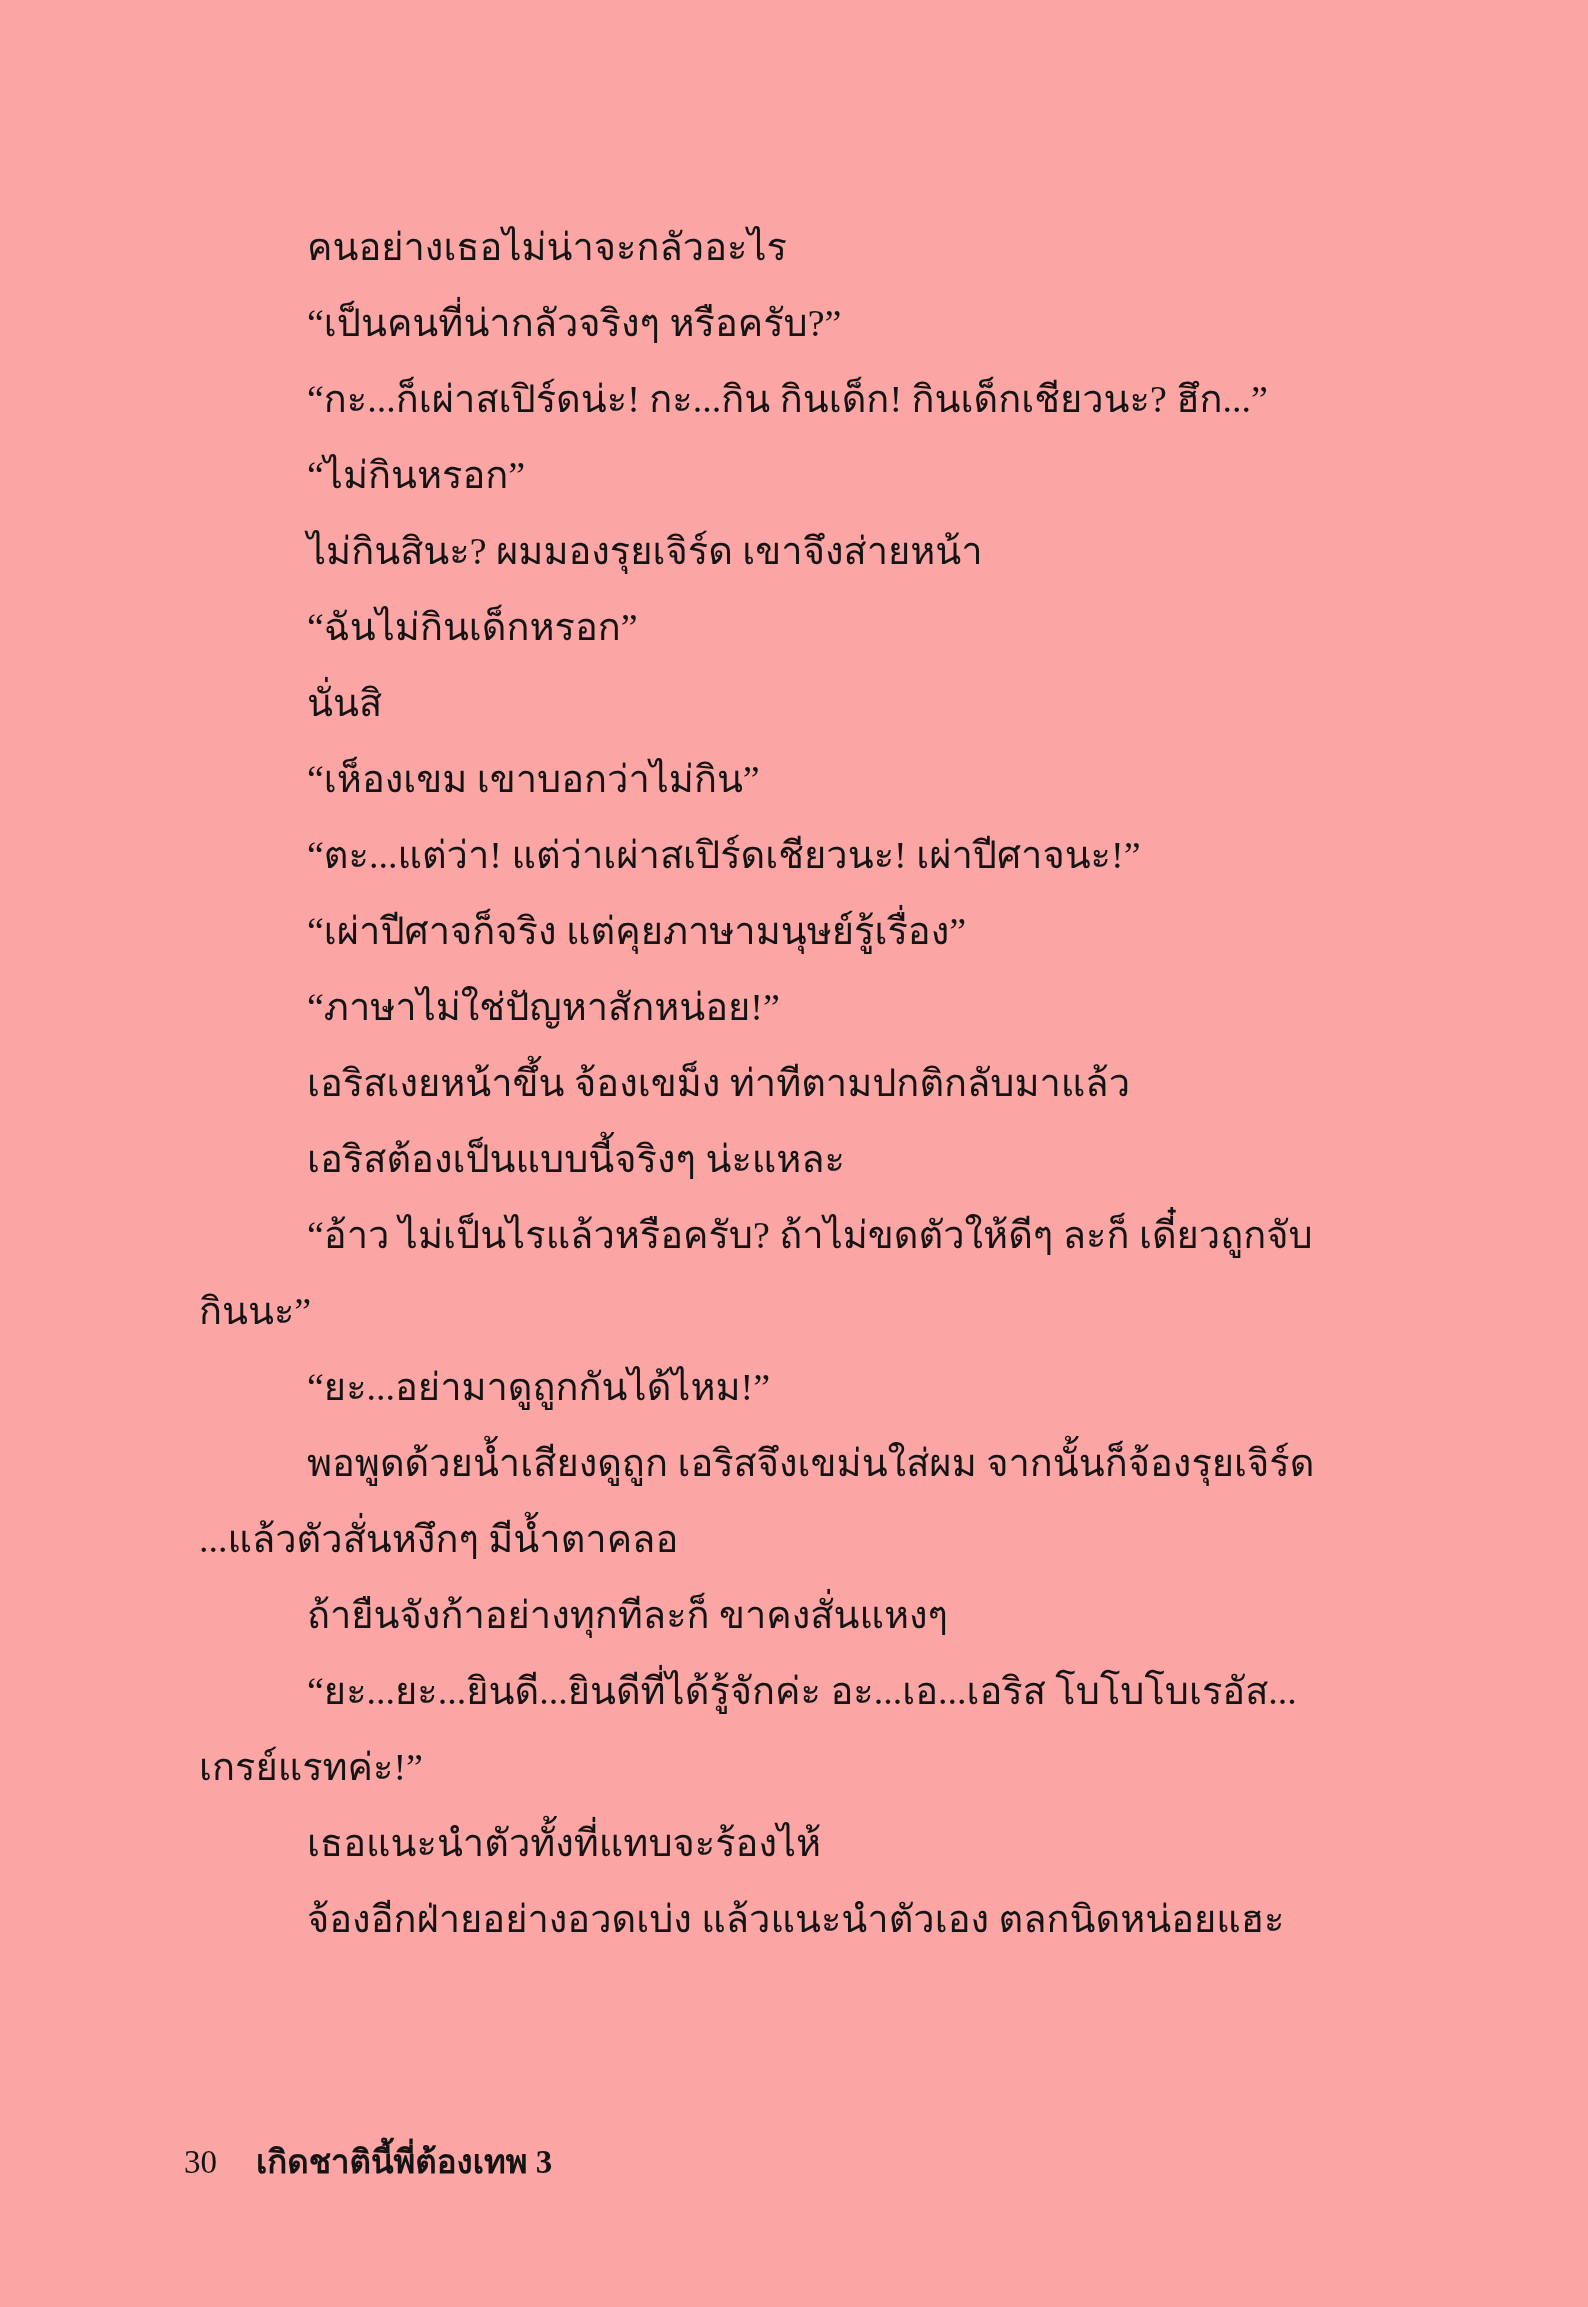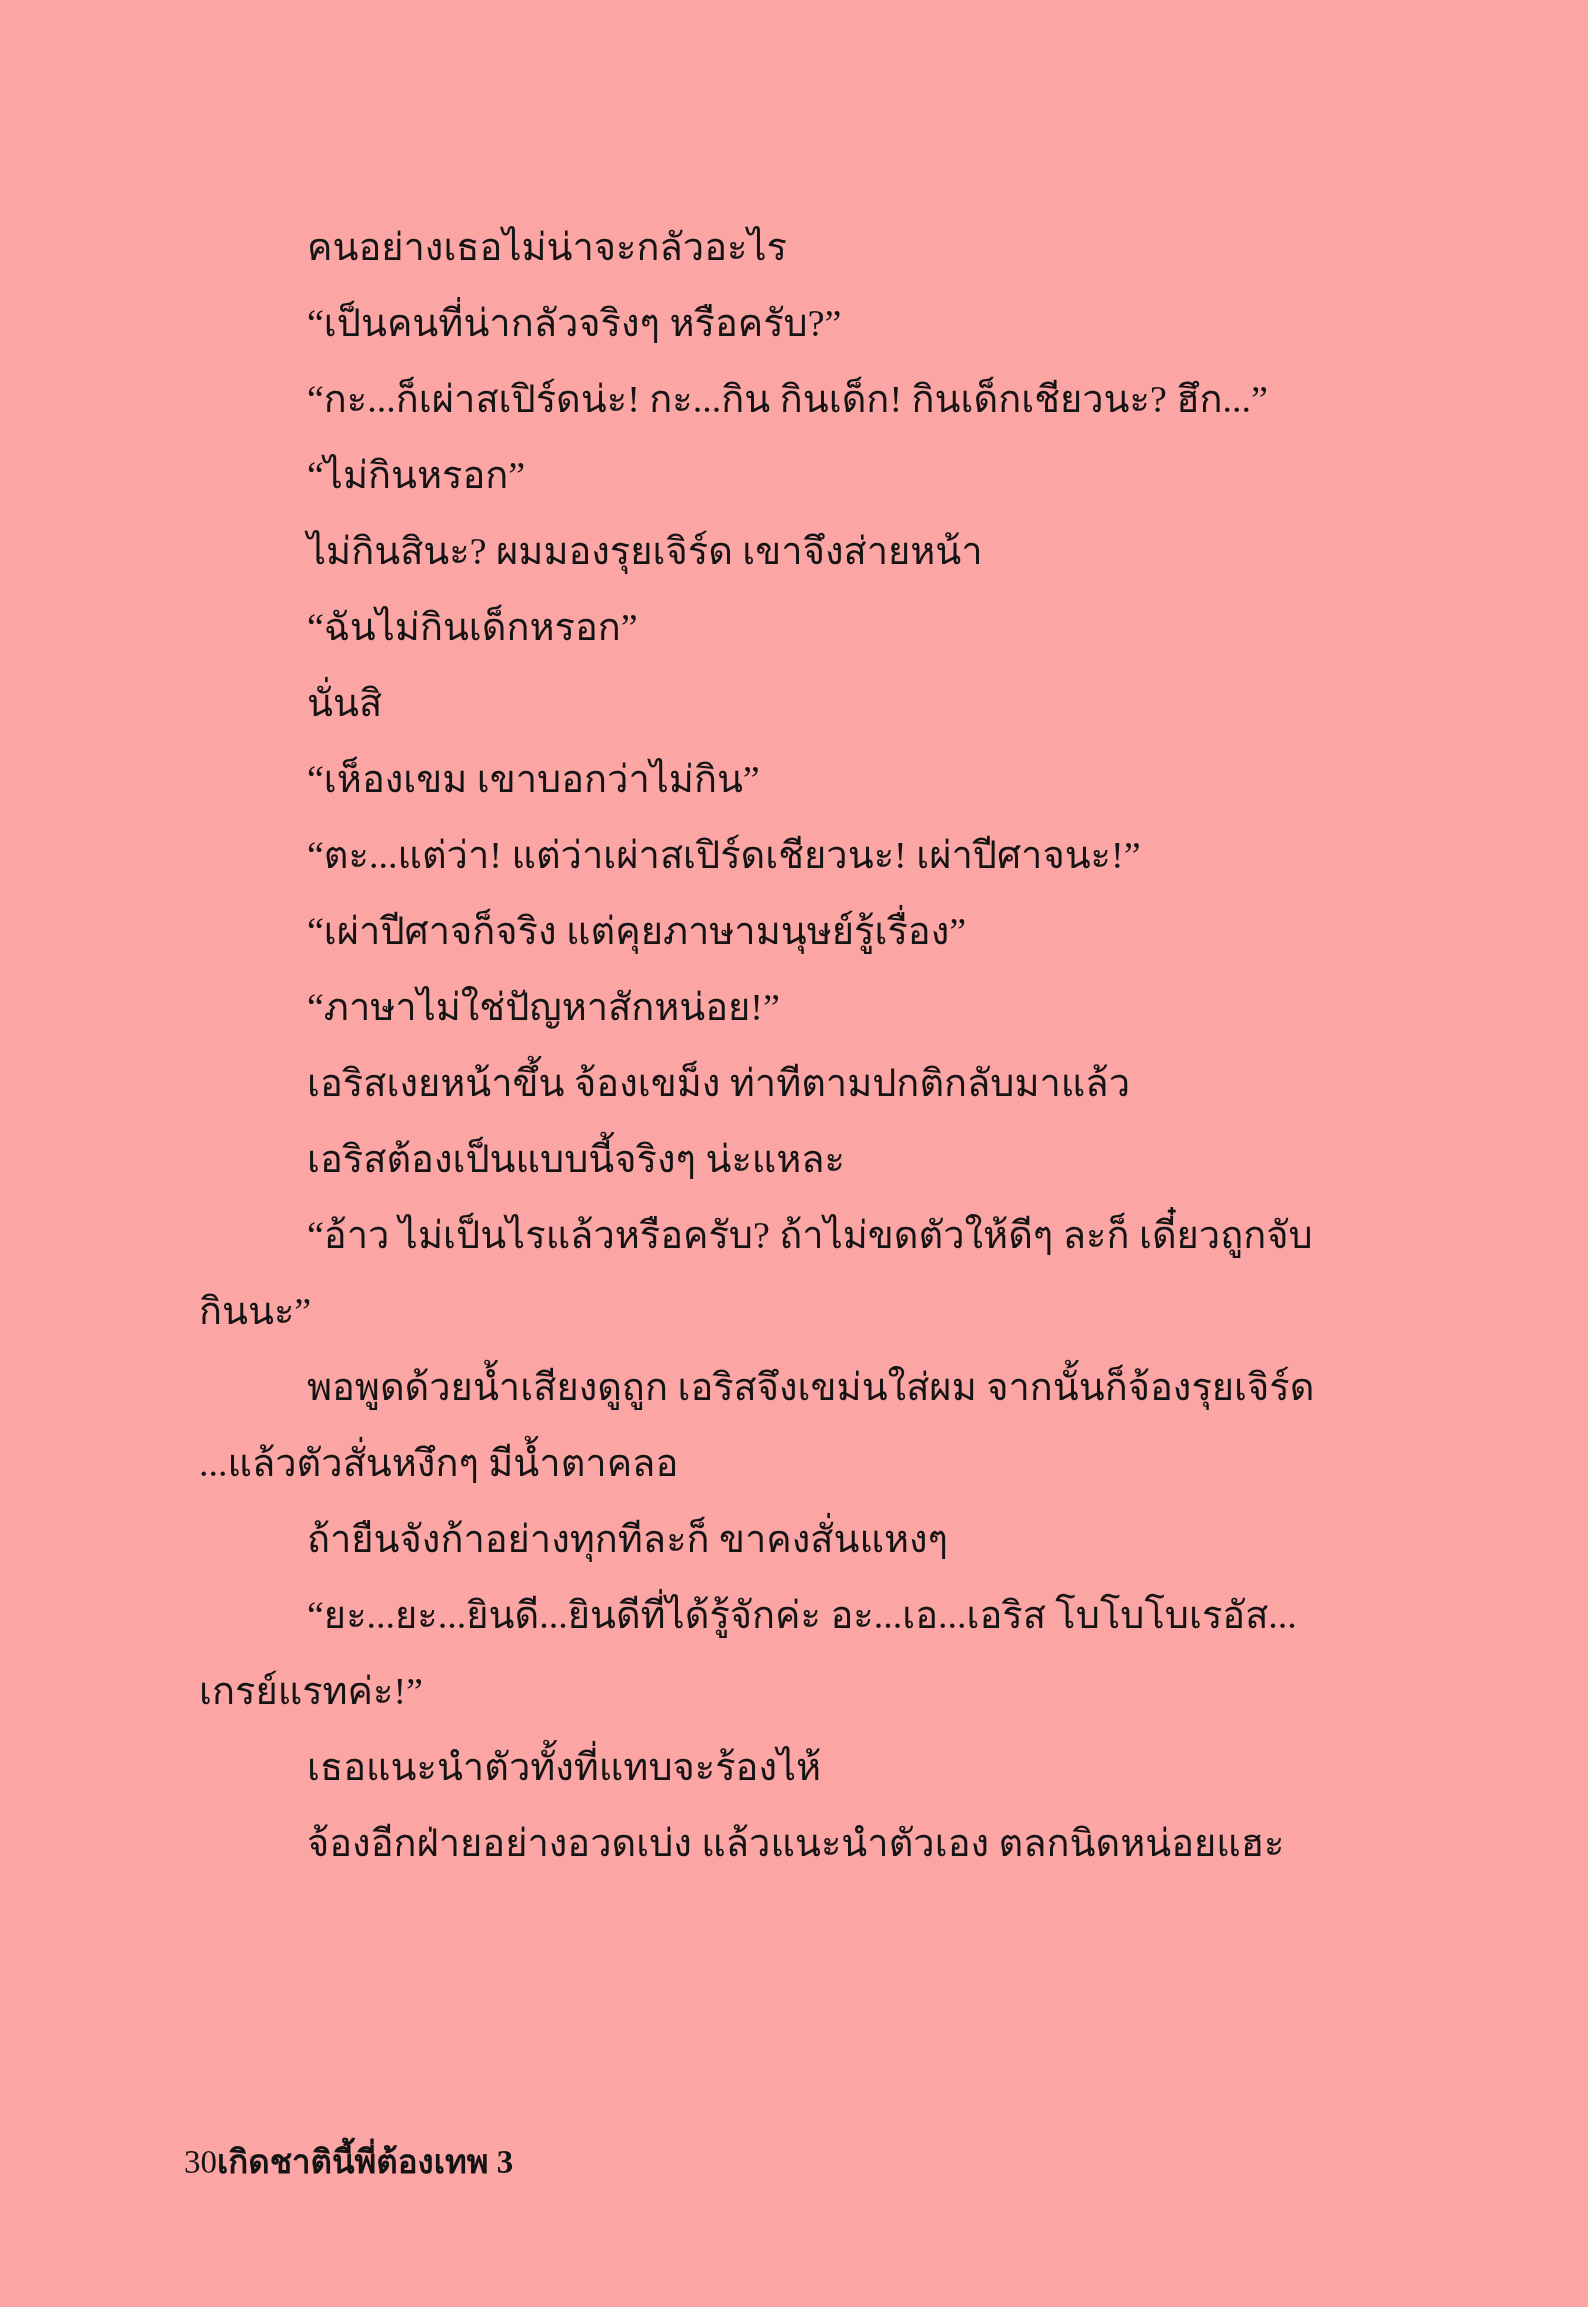--- a/index.html
+++ b/index.html
@@ -38,20 +38,21 @@
     height: 51px;
     line-height: 51px;
     font-size: 33px;
     white-space: nowrap;
   }
   .footer .pagenum {
     display: inline-block;
   }
   .footer .booktitle {
     display: inline-block;
+    margin-left: 39px;
     font-weight: 600;
   }
 </style>
 </head>
 <body>
 
 <div class="page">
 
   <div class="text-block">
     <div class="line indent">คนอย่างเธอไม่น่าจะกลัวอะไร</div>
@@ -62,20 +63,21 @@
     <div class="line indent">“ฉันไม่กินเด็กหรอก”</div>
     <div class="line indent">นั่นสิ</div>
     <div class="line indent">“เห็องเขม เขาบอกว่าไม่กิน”</div>
     <div class="line indent">“ตะ...แต่ว่า! แต่ว่าเผ่าสเปิร์ดเชียวนะ! เผ่าปีศาจนะ!”</div>
     <div class="line indent">“เผ่าปีศาจก็จริง แต่คุยภาษามนุษย์รู้เรื่อง”</div>
     <div class="line indent">“ภาษาไม่ใช่ปัญหาสักหน่อย!”</div>
     <div class="line indent">เอริสเงยหน้าขึ้น จ้องเขม็ง ท่าทีตามปกติกลับมาแล้ว</div>
     <div class="line indent">เอริสต้องเป็นแบบนี้จริงๆ น่ะแหละ</div>
     <div class="line indent">“อ้าว ไม่เป็นไรแล้วหรือครับ? ถ้าไม่ขดตัวให้ดีๆ ละก็ เดี๋ยวถูกจับ</div>
     <div class="line">กินนะ”</div>
+    <div class="line indent">“ยะ...อย่ามาดูถูกกันได้ไหม!”</div>
     <div class="line indent">พอพูดด้วยน้ำเสียงดูถูก เอริสจึงเขม่นใส่ผม จากนั้นก็จ้องรุยเจิร์ด</div>
     <div class="line">...แล้วตัวสั่นหงึกๆ มีน้ำตาคลอ</div>
     <div class="line indent">ถ้ายืนจังก้าอย่างทุกทีละก็ ขาคงสั่นแหงๆ</div>
     <div class="line indent">“ยะ...ยะ...ยินดี...ยินดีที่ได้รู้จักค่ะ อะ...เอ...เอริส โบโบโบเรอัส...</div>
     <div class="line">เกรย์แรทค่ะ!”</div>
     <div class="line indent">เธอแนะนำตัวทั้งที่แทบจะร้องไห้</div>
     <div class="line indent">จ้องอีกฝ่ายอย่างอวดเบ่ง แล้วแนะนำตัวเอง ตลกนิดหน่อยแฮะ</div>
   </div>
 
   <div class="footer">

